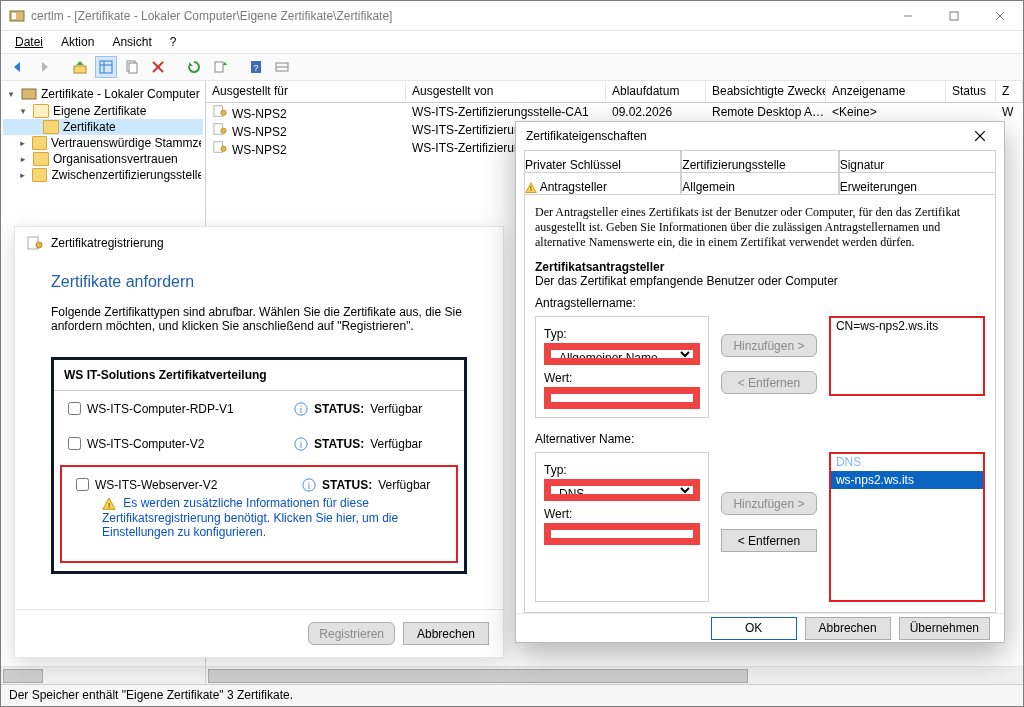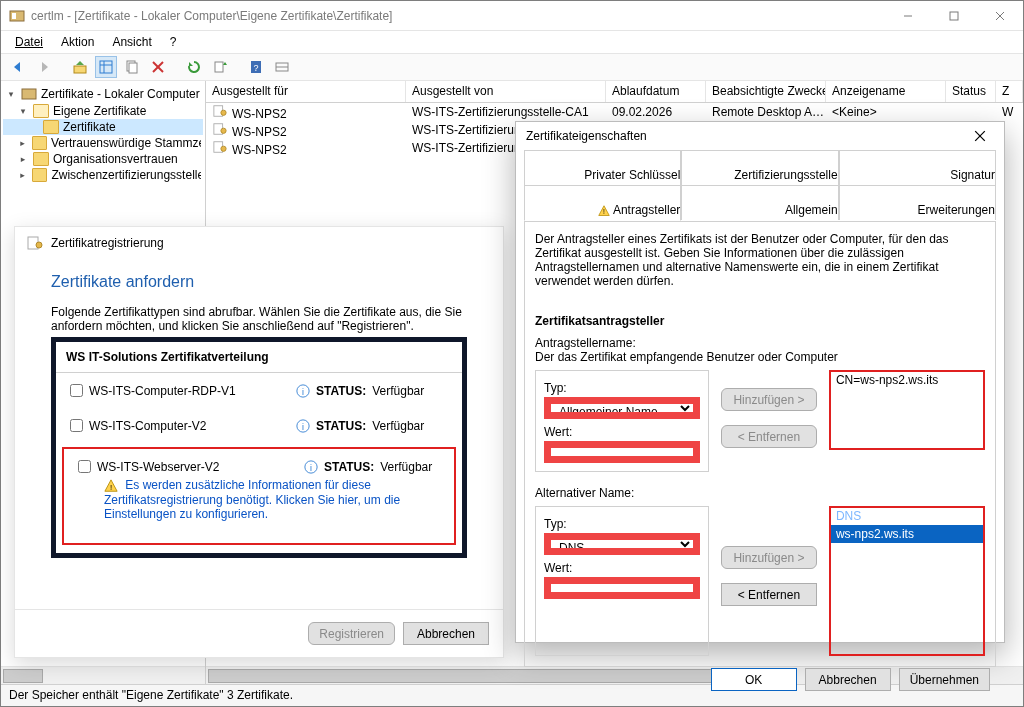--- a/index.html
+++ b/index.html
@@ -33,38 +33,38 @@
   .lrow .cell { padding:0 6px; font-size:12px; overflow:hidden; white-space:nowrap; }
   .certico { width:16px; height:14px; display:inline-flex; align-items:center; justify-content:center; margin-right:4px; }
   .statusbar { height:22px; border-top:1px solid #d0d0d0; padding:3px 8px; font-size:12px; background:#f6f6f6; }
 
   
   .wizard { position:absolute; left:13px; top:225px; width:490px; height:432px; background:#fff; border:1px solid #e5e5e5; box-shadow:0 6px 20px rgba(0,0,0,0.15); display:flex; flex-direction:column; }
   .wizard .whdr { padding:8px 12px 4px 12px; display:flex; align-items:center; gap:8px; }
   .wizard .wbody { flex:1; padding:10px 36px 10px 36px; overflow:auto; }
   .wizard .wh1 { color:#1f5fae; font-size:16px; margin:8px 0 14px 0; }
   .wizard .wp  { font-size:12px; margin:4px 0; }
-  .wizard .box { border:5px solid #0f172a; margin-top:4px; }
+  .wizard .box { border:3px solid #0f172a; margin-top:24px; }
   .wizard .boxhdr { background:#fff; border-bottom:1px solid #d0d0d0; padding:8px 10px; font-weight:600; font-size:12px; }
   .wizard .boxrow { padding:8px 10px; display:flex; align-items:center; gap:10px; font-size:12px; }
   .wizard .boxrow input[type=checkbox] { margin-right:6px; }
   .wizard .stat { display:flex; align-items:center; gap:6px; }
   .wizard .info { color:#0953c5; font-size:12px; padding:0 10px 10px 40px; }
   .wizard .info a { color:#0953c5; text-decoration:none; }
   .wizard .redbox { border:2px solid #e02020; margin:4px 6px 8px 6px; padding-bottom:12px; }
   .wizard .wfoot { height:48px; border-top:1px solid #e5e5e5; display:flex; align-items:center; justify-content:flex-end; padding:0 14px; gap:8px; }
   .btn { min-width:86px; height:23px; border:1px solid #adadad; background:#e1e1e1; font-size:12px; padding:0 10px; cursor:pointer; }
   .btn:disabled, .btn.dis { color:#8a8a8a;border-radius:6px; }
 
   
   .props { position:absolute; right:18px; top:120px; width:490px; height:522px; background:#fff; border:1px solid #bcbcbc; box-shadow:0 12px 30px rgba(0,0,0,0.3); display:flex; flex-direction:column; }
   .props .pttl { height:32px; display:flex; align-items:center; padding:0 10px; font-size:12px;}
   .props .pttl .x { margin-left:auto; width:28px; height:28px; display:flex; align-items:center; justify-content:center; }
   .tabs { display:flex; flex-wrap:wrap; }
-  .tab { height:22px; border:1px solid #d0d0d0; border-bottom:none; padding:17px 0; font-size:12px; background:#fff; text-align:right; }
+  .tab { height:22px; border:1px solid #d0d0d0; border-bottom:none; padding:7px 0; font-size:12px; background:#fff; text-align:left; }
   .tab.row1 { width:33.33%; }
   .tab.row2 { width:33.33%; }
   .tab.active { background:#fff; border-bottom:1px solid #fff; position:relative; }
   .tabpane { flex:1; border:1px solid #d0d0d0; margin:0 8px 0 8px; padding:10px; font-size:12px; position:relative; }
   .section { display:flex; gap:12px; margin-top:6px; }
   .fieldset { border:1px solid #d0d0d0; padding:8px; width:188px; }
   .fieldset label { display:block; margin:2px 0; }
   .fieldset select, .fieldset input[type=text] { width:100%; height:22px; border:7px solid #ef4444; font-size:12px; padding:0 4px; background:#fff; }
   .btncol { display:flex; flex-direction:column; gap:14px; }
   .btncol .btn { width:96px; }
@@ -375,24 +375,24 @@
             <path d="M8 1 L15 14 L1 14 Z" fill="#ffd24d" stroke="#b58a00"></path>
             <text x="8" y="12" font-size="9" text-anchor="middle">!</text>
           </svg>
         <span>Antragsteller</span>
       </div>
       <div class="tab row2">Allgemein</div>
       <div class="tab row2">Erweiterungen</div>
     </div>
 
     <div class="tabpane">
-      <div style="margin-bottom:26px;">Der Antragsteller eines Zertifikats ist der Benutzer oder Computer, für den das Zertifikat ausgestellt ist. Geben Sie Informationen über die zulässigen Antragstellernamen und alternative Namenswerte ein, die in einem Zertifikat verwendet werden dürfen.</div>
+      <div style="margin-bottom:10px;font-family:Liberation Serif, serif;">Der Antragsteller eines Zertifikats ist der Benutzer oder Computer, für den das Zertifikat ausgestellt ist. Geben Sie Informationen über die zulässigen Antragstellernamen und alternative Namenswerte ein, die in einem Zertifikat verwendet werden dürfen.</div>
       <div style="font-weight:600">Zertifikatsantragsteller</div>
+      <div>Der das Zertifikat empfangende Benutzer oder Computer</div>
       <div style="margin-top:8px">Antragstellername:</div>
-      <div>Der das Zertifikat empfangende Benutzer oder Computer</div>
 
       <div class="section">
         <div class="fieldset">
           <label>Typ:</label>
           <select>
             <option>Allgemeiner Name</option>
           </select>
           <label style="margin-top:6px">Wert:</label>
           <input type="text" style="">
         </div>

